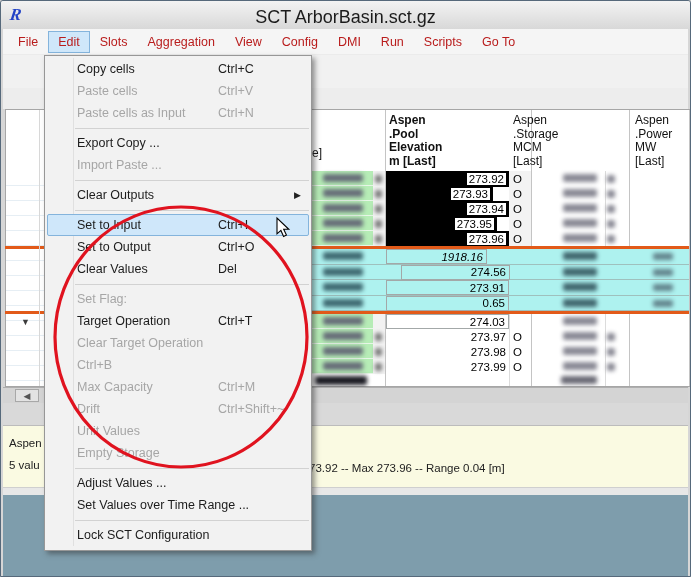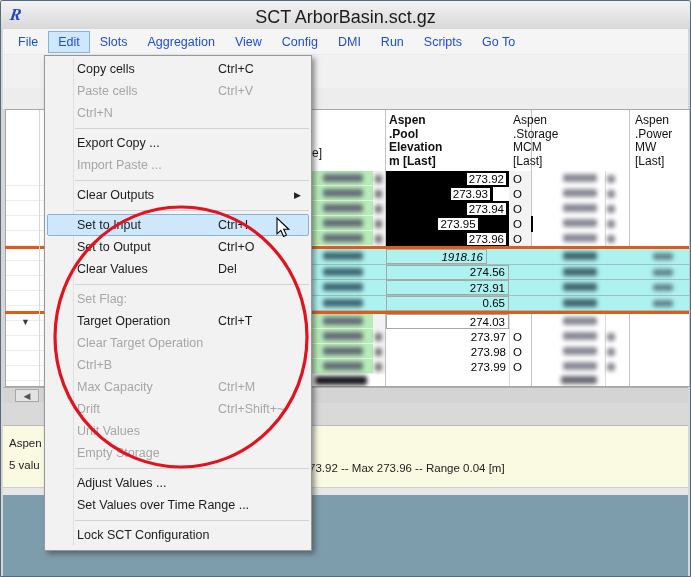--- a/index.html
+++ b/index.html
@@ -4,21 +4,21 @@
 <style>
   html,body{margin:0;padding:0;}
   body{width:691px;height:577px;position:relative;font-family:"Liberation Sans",sans-serif;background:#c9c9c9;}
   #win{position:absolute;inset:0;border:1px solid #56697b;border-radius:3px 3px 0 0;overflow:hidden;background:#d6d6d6;}
   .abs{position:absolute;}
   
   #titlebar{left:0;top:0;right:0;height:28px;background:linear-gradient(#f3f3f3,#d8d8d8);}
   #win-title{left:0;right:0;top:6px;text-align:center;font-size:18px;color:#1b1b1b;}
   #app-icon{left:9px;top:4px;width:20px;height:20px;color:#2343c6;font:italic bold 17px "Liberation Serif",serif;transform:skewX(-8deg);}
   
-  #menubar{left:2px;top:28px;right:2px;height:25px;background:#f5f5f5;display:flex;align-items:center;padding-left:5px;font-size:12.5px;color:#1d4ed8;border-bottom:1px solid #ebebeb;}
+  #menubar{left:2px;top:28px;right:2px;height:25px;background:#f5f5f5;display:flex;align-items:center;padding-left:5px;font-size:12.5px;color:#b91c1c;border-bottom:1px solid #ebebeb;}
   .mb-item{padding:3px 9px;border:1px solid transparent;white-space:nowrap;}
   .mb-item.active{background:#cfe7fa;border:1px solid #84b4dc;}
   
   #toolbar{left:2px;top:54px;right:2px;height:33px;background:#f1f1f1;}
   .tbtn{position:absolute;display:flex;align-items:center;justify-content:center;}
   #lock-btn{left:8px;top:58px;width:30px;height:26px;}
   .range-btn{top:57px;width:28px;height:26px;}
   .flagbtn{top:60px;width:23px;height:21px;border:1.5px solid #2b2b2b;background:#fff;font-size:12px;color:#111;box-sizing:border-box;}
   .flagbtn.thick{border:2.5px solid #12c8c8;}
   .minibtn{top:62px;width:16px;height:16px;font-size:10.5px;font-weight:bold;box-sizing:border-box;}
@@ -182,21 +182,21 @@
         <span class="chip">273.94</span>
       </div>
       <div class="cell" style="left: 508px; top: 200px; width: 22px; height: 15px; background: rgb(243, 243, 243); padding-left: 4px;">O</div>
       <div class="blob" style="left: 562px; top: 203px; width: 34px; height: 8px; background: rgb(138, 138, 149);"></div>
       <div class="blob" style="left: 606px; top: 203.5px; width: 8px; height: 8px; background: rgb(138, 138, 149);"></div>
       <div></div>
       <div class="cell" style="left: 308px; top: 215px; width: 76px; height: 15px; background: rgb(182, 236, 182); border-bottom: 1px solid rgb(231, 246, 231);"></div>
       <div class="cell" style="left: 372px; top: 215px; width: 12px; height: 15px; background: rgb(242, 242, 242);"></div>
       <div class="blob" style="left: 322px; top: 218px; width: 40px; height: 8px; background: rgb(102, 109, 120);"></div>
       <div class="blob" style="left: 374px; top: 218.5px; width: 7px; height: 8px; background: rgb(119, 119, 119);"></div>
-      <div class="cell" style="left: 385px; top: 215px; width: 147px; height: 15.5px; justify-content: center; padding-right: 3px; background: rgb(0, 0, 0);">
+      <div class="cell" style="left: 385px; top: 215px; width: 111px; height: 15.5px; justify-content: flex-end; padding-right: 3px; background: rgb(0, 0, 0);">
         <span class="chip">273.95</span>
       </div>
       <div class="cell" style="left: 508px; top: 215px; width: 22px; height: 15px; background: rgb(243, 243, 243); padding-left: 4px;">O</div>
       <div class="blob" style="left: 562px; top: 218px; width: 34px; height: 8px; background: rgb(138, 138, 149);"></div>
       <div class="blob" style="left: 606px; top: 218.5px; width: 8px; height: 8px; background: rgb(138, 138, 149);"></div>
       <div></div>
       <div class="cell" style="left: 308px; top: 230px; width: 76px; height: 15px; background: rgb(182, 236, 182); border-bottom: 1px solid rgb(231, 246, 231);"></div>
       <div class="cell" style="left: 372px; top: 230px; width: 12px; height: 15px; background: rgb(242, 242, 242);"></div>
       <div class="blob" style="left: 322px; top: 233px; width: 40px; height: 8px; background: rgb(102, 109, 120);"></div>
       <div class="blob" style="left: 374px; top: 233.5px; width: 7px; height: 8px; background: rgb(119, 119, 119);"></div>
@@ -209,21 +209,21 @@
       <div class="divider" style="top: 245px;"></div>
       <div></div>
       <div class="cell" style="left: 308px; top: 248px; width: 380px; height: 15.5px; background: rgb(174, 242, 239); border-bottom: 1px solid rgb(159, 192, 189);"></div>
       <div class="blob" style="left: 322px; top: 251px; width: 40px; height: 8px; background: rgb(63, 106, 114);"></div>
       <div class="cell" style="left: 385px; top: 248px; width: 101px; height: 15px; justify-content: flex-end; padding-right: 3px; border: 1px solid rgb(163, 168, 168); background: transparent; font-style: italic;">1918.16</div>
       <div class="blob" style="left: 562px; top: 251px; width: 34px; height: 8px; background: rgb(65, 103, 111);"></div>
       <div class="blob" style="left: 652px; top: 252px; width: 20px; height: 7px; background: rgb(99, 133, 141);"></div>
       <div></div>
       <div class="cell" style="left: 308px; top: 263.5px; width: 380px; height: 15.5px; background: rgb(174, 242, 239); border-bottom: 1px solid rgb(159, 192, 189);"></div>
       <div class="blob" style="left: 322px; top: 266.5px; width: 40px; height: 8px; background: rgb(63, 106, 114);"></div>
-      <div class="cell" style="left: 385px; top: 263.5px; width: 123px; height: 15px; justify-content: flex-end; padding-right: 3px; border: 1px solid rgb(163, 168, 168); background: transparent; padding-left: 31px;">274.56</div>
+      <div class="cell" style="left: 400px; top: 263.5px; width: 109px; height: 15px; justify-content: flex-end; padding-right: 3px; border: 1px solid rgb(163, 168, 168); background: transparent; padding-left: 31px;">274.56</div>
       <div class="blob" style="left: 562px; top: 266.5px; width: 34px; height: 8px; background: rgb(65, 103, 111);"></div>
       <div class="blob" style="left: 652px; top: 267.5px; width: 20px; height: 7px; background: rgb(99, 133, 141);"></div>
       <div></div>
       <div class="cell" style="left: 308px; top: 279px; width: 380px; height: 15.5px; background: rgb(174, 242, 239); border-bottom: 1px solid rgb(159, 192, 189);"></div>
       <div class="blob" style="left: 322px; top: 282px; width: 40px; height: 8px; background: rgb(63, 106, 114);"></div>
       <div class="cell" style="left: 385px; top: 279px; width: 123px; height: 15px; justify-content: flex-end; padding-right: 3px; border: 1px solid rgb(163, 168, 168); background: transparent;">273.91</div>
       <div class="blob" style="left: 562px; top: 282px; width: 34px; height: 8px; background: rgb(65, 103, 111);"></div>
       <div class="blob" style="left: 652px; top: 283px; width: 20px; height: 7px; background: rgb(99, 133, 141);"></div>
       <div></div>
       <div class="cell" style="left: 308px; top: 294.5px; width: 380px; height: 15.5px; background: rgb(174, 242, 239); border-bottom: 1px solid rgb(159, 192, 189);"></div>
@@ -290,20 +290,21 @@
   <div class="abs" id="editmenu">
       <div class="mi">
         <span class="lab">Copy cells</span>
         <span class="sc">Ctrl+C</span>
       </div>
       <div class="mi disabled">
         <span class="lab">Paste cells</span>
         <span class="sc">Ctrl+V</span>
       </div>
       <div class="mi disabled">
+        <span class="lab">Paste cells as Input</span>
         <span class="sc">Ctrl+N</span>
       </div>
       <div class="msep"></div>
       <div class="mi">
         <span class="lab">Export Copy ...</span>
         <span class="sc"></span>
       </div>
       <div class="mi disabled">
         <span class="lab">Import Paste ...</span>
         <span class="sc"></span>

